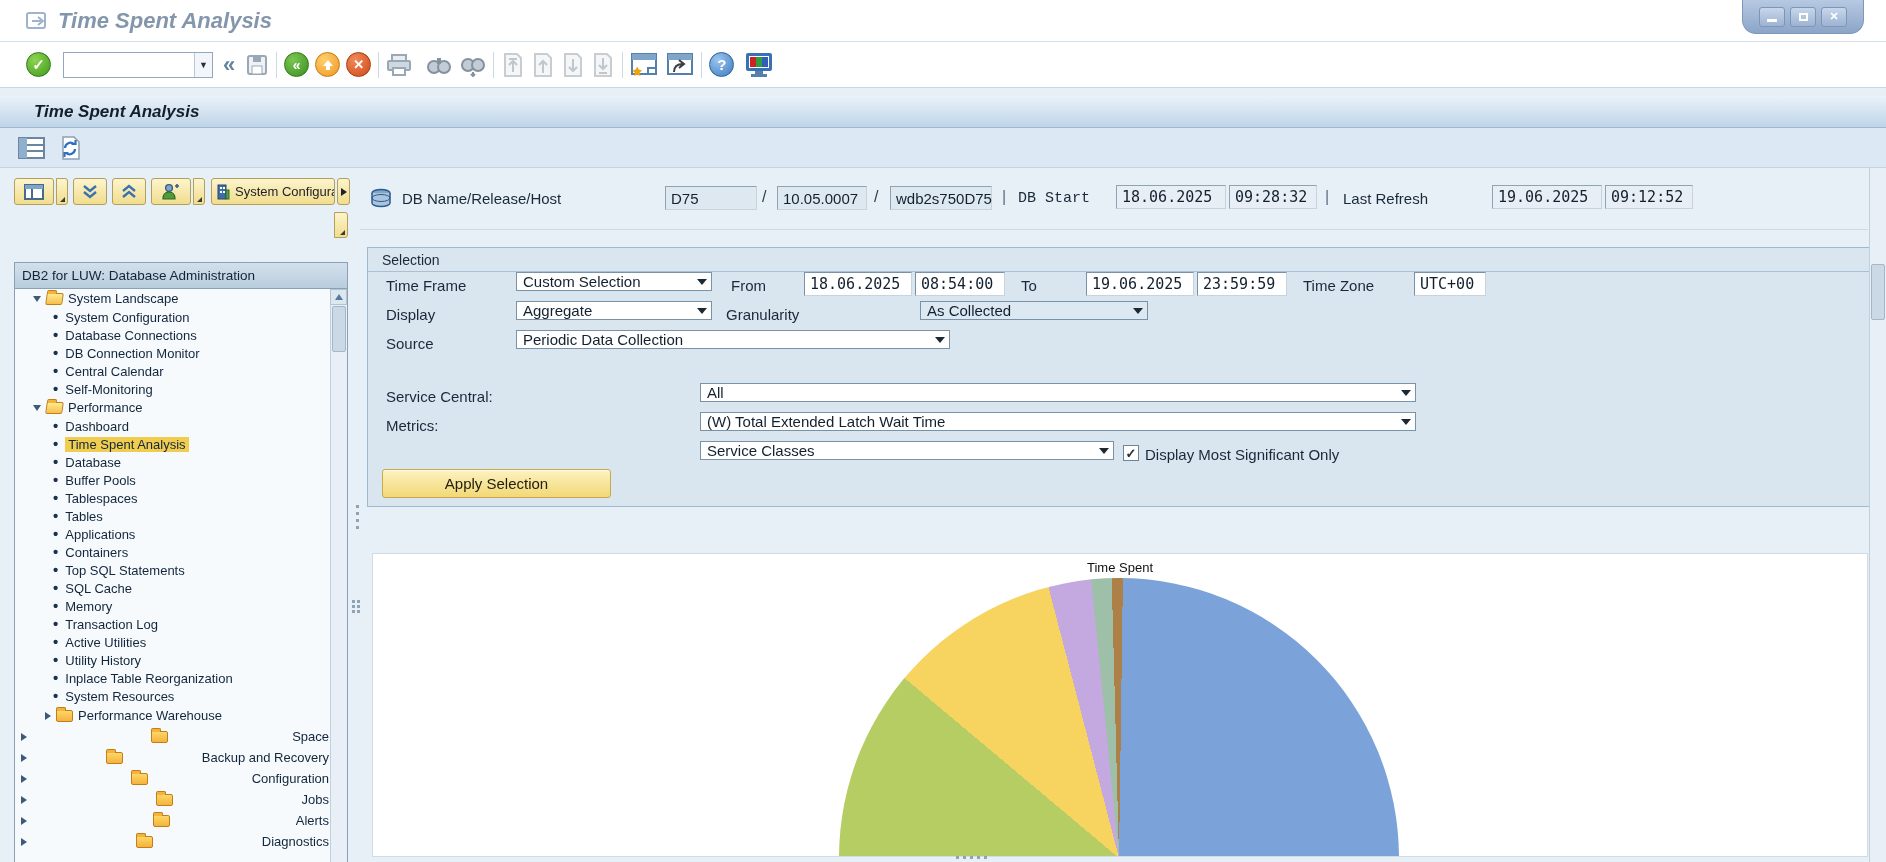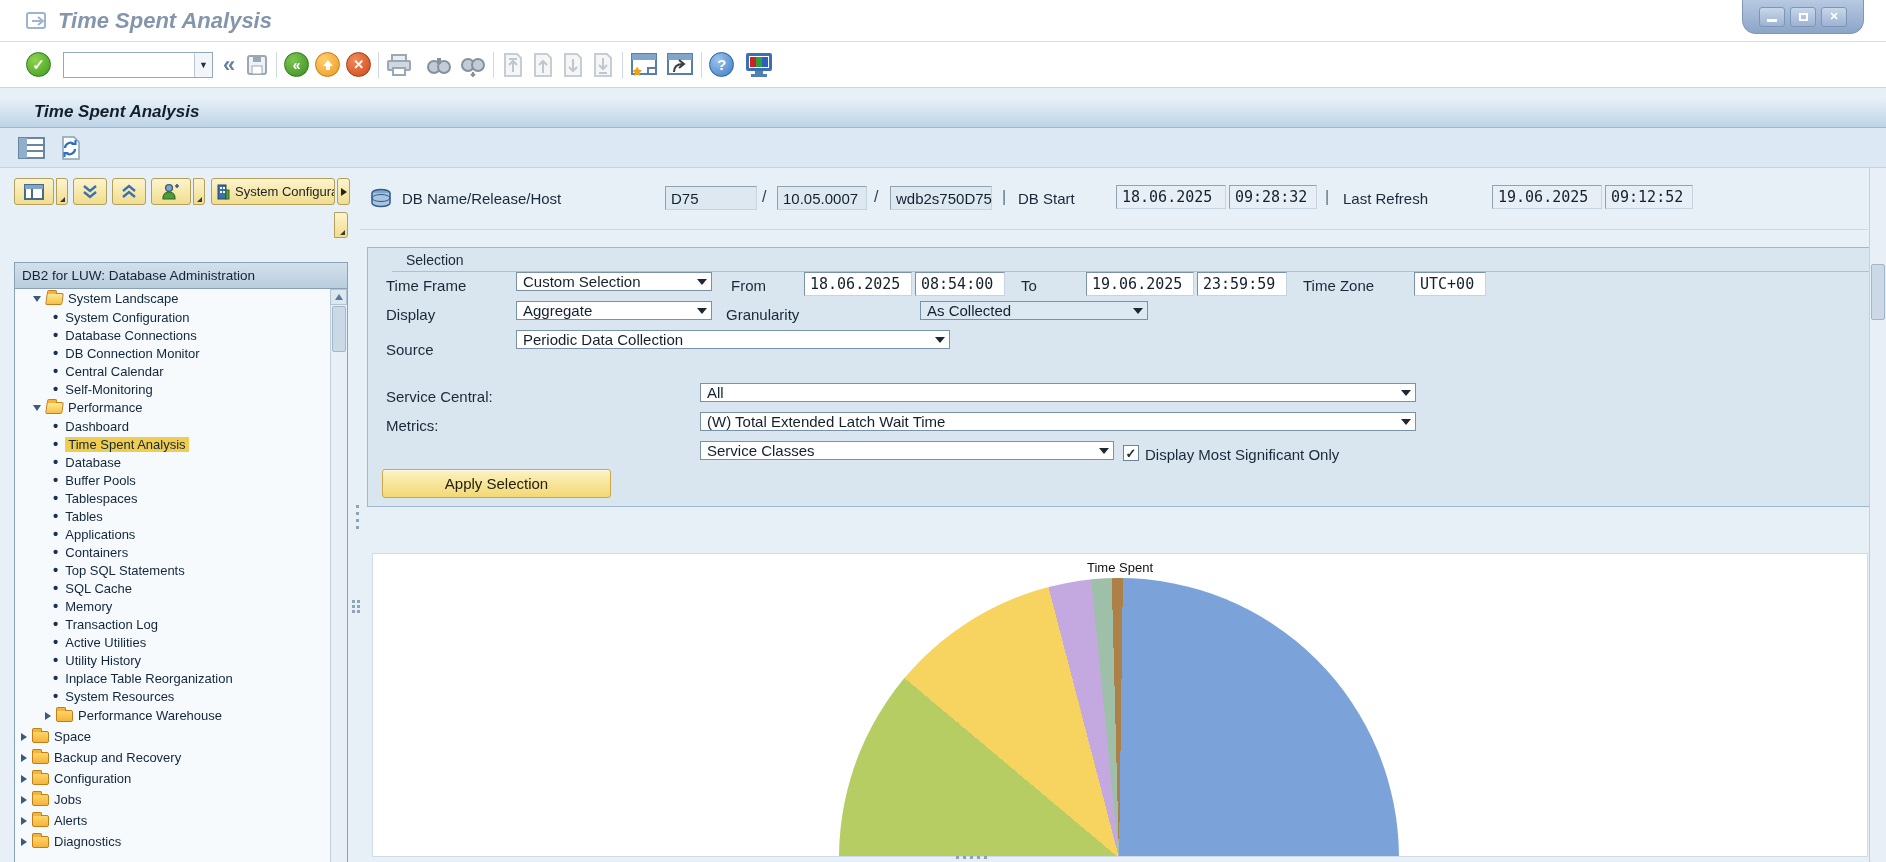--- a/index.html
+++ b/index.html
@@ -48,21 +48,21 @@
   .sysrow { background:#f9ecac; border:1px solid #8aa0b4; display:flex; align-items:center; gap:6px;
             font-size:14px; color:#17273a; padding-left:6px; }
   .treebox { background:#f6fafd; border:1px solid #8aa0b4; }
   .tree-header { height:26px; background:linear-gradient(#d3e0ec,#b9cddd); border-bottom:1px solid #8aa0b4;
                  display:flex; align-items:center; padding-left:7px; font-size:13.5px; color:#13233a; }
   .tree-items { position:absolute; left:0; top:26px; right:18px; bottom:0; overflow:hidden; }
   .trow { display:flex; align-items:center; font-size:13px; color:#12263c; white-space:nowrap; cursor:default; }
   .trow.group { height:19px; padding-left:18px; }
   .trow.leaf { height:18px; padding-left:38px; }
   .trow.subfolder { height:21px; padding-left:30px; }
-  .trow.rootfolder { height:21px; padding-left:6px; }
+  .trow.rootfolder { height:21px; padding-left:6px;justify-content:space-between; }
   .tlabel { margin-left:5px; }
   .tlabel.selected { background:#f1cd4f; padding:0 3px; }
   .exp-open { width:0; height:0; border-left:4px solid transparent; border-right:4px solid transparent;
               border-top:6px solid #3d5a78; margin-right:5px; }
   .exp-closed { width:0; height:0; border-top:4px solid transparent; border-bottom:4px solid transparent;
               border-left:6px solid #3d5a78; margin-right:5px; }
   .bullet { font-weight:bold; font-size:15px; line-height:10px; margin-right:2px; color:#1b3платN постепенно0; color:#1b3050; }
   .folder { width:17px; height:12px; background:linear-gradient(#fdd667,#f5b33c); border:1px solid #c07f17;
             border-radius:1px 2px 2px 2px; position:relative; flex:none; }
   .folder::before { content:""; position:absolute; left:-1px; top:-4px; width:8px; height:3px;
@@ -81,21 +81,21 @@
                height:24px; display:flex; align-items:center; padding:0 5px; font-size:15px; color:#13202e; }
   .editfield { background:#ffffff; border:1px solid; border-color:#7a92a8 #c6d4df #c6d4df #7a92a8;
                height:24px; display:flex; align-items:center; padding:0 5px; font-size:15px; color:#13202e; }
   .combo { background:#ffffff; border:1px solid #7a92a8; height:19px; display:flex; align-items:center; }
   .combo .val { flex:1; padding:0 6px; font-size:15px; color:#13202e; white-space:nowrap; overflow:hidden; }
   .combo .arr { width:19px; align-self:stretch; display:flex; align-items:center; justify-content:center; }
   .combo .arr::after { content:""; width:0; height:0; border-left:5px solid transparent; border-right:5px solid transparent; border-top:6px solid #1d2833; }
   .combo.gray { background:#dce8f2; }
   .groupbox { border:1px solid #9db9d0; background:#d9e6f0; }
   .groupbox .gb-title { height:24px; border-bottom:1px solid #aac0d4; display:flex; align-items:center;
-                        padding-left:14px; font-size:14px; color:#1a2939;margin-left:24px; }
+                        padding-left:14px; font-size:14px; color:#1a2939; }
   .sapbtn { background:linear-gradient(#fdf2c0,#f2d876); border:1px solid #caa84e; border-radius:3px;
             display:flex; align-items:center; justify-content:center; font-size:15px; color:#23200e;
             box-shadow:inset 0 1px 0 rgba(255,255,255,.6); cursor:default; }
   .checkbox { width:16px; height:16px; background:#fff; border:1px solid #6e8498; display:flex;
               align-items:center; justify-content:center; font-size:13px; font-weight:bold; color:#22303e; }
   .pipe { color:#5a7084; font-size:16px; }
   .slash { color:#33414f; font-size:16px; }
 
   
   .chartpanel { left:372px; top:553px; width:1496px; height:304px; background:#ffffff;
@@ -447,21 +447,21 @@
       <path d="M2 5 v10 a9 3.5 0 0 0 18 0 v-10" fill="#a8c4de" stroke="#2f5a8f" stroke-width="1.5"></path>
       <ellipse cx="11" cy="10" rx="9" ry="3.5" fill="none" stroke="#2f5a8f" stroke-width="1"></ellipse>
     </svg>
     <span class="abs lbl" style="left:42px;top:22px;">DB Name/Release/Host</span>
     <div class="abs dispfield" style="left:305px;top:18px;width:92px;">D75</div>
     <span class="abs slash" style="left:402px;top:20px;">/</span>
     <div class="abs dispfield" style="left:417px;top:18px;width:90px;">10.05.0007</div>
     <span class="abs slash" style="left:514px;top:20px;">/</span>
     <div class="abs dispfield" style="left:530px;top:18px;width:102px;">wdb2s750D75</div>
     <span class="abs pipe" style="left:642px;top:20px;">|</span>
-    <span class="abs lbl" style="left:658px;top:22px;">DB Start</span>
+    <span class="abs lbl" style="left:658px;top:22px;font-family:Liberation Mono, monospace;">DB Start</span>
     <div class="abs dispfield mono" style="left:756px;top:17px;width:110px;background:#e7eef5;">18.06.2025</div>
     <div class="abs dispfield mono" style="left:869px;top:17px;width:88px;background:#e7eef5;">09:28:32</div>
     <span class="abs pipe" style="left:965px;top:20px;">|</span>
     <span class="abs lbl" style="left:983px;top:22px;">Last Refresh</span>
     <div class="abs dispfield mono" style="left:1132px;top:17px;width:110px;background:#e7eef5;">19.06.2025</div>
     <div class="abs dispfield mono" style="left:1245px;top:17px;width:88px;background:#e7eef5;">09:12:52</div>
   </div>
 
   <div class="abs groupbox" style="left:367px;top:247px;width:1511px;height:260px;">
     <div class="gb-title">Selection</div>
@@ -484,21 +484,21 @@
     <div class="abs combo" style="left:148px;top:53px;width:196px;">
       <span class="val">Aggregate</span>
         <span class="arr"></span>
     </div>
     <span class="abs lbl" style="left:358px;top:58px;">Granularity</span>
     <div class="abs combo gray" style="left:552px;top:53px;width:228px;">
       <span class="val">As Collected</span>
         <span class="arr"></span>
     </div>
 
-    <span class="abs lbl" style="left:18px;top:93px;text-align:center;">Source</span>
+    <span class="abs lbl" style="left:18px;top:87px;text-align:center;">Source</span>
     <div class="abs combo" style="left:148px;top:82px;width:434px;">
       <span class="val">Periodic Data Collection</span>
         <span class="arr"></span>
     </div>
 
     <span class="abs lbl" style="left:18px;top:140px;">Service Central:</span>
     <div class="abs combo" style="left:332px;top:135px;width:716px;">
       <span class="val">All</span>
         <span class="arr"></span>
     </div>

